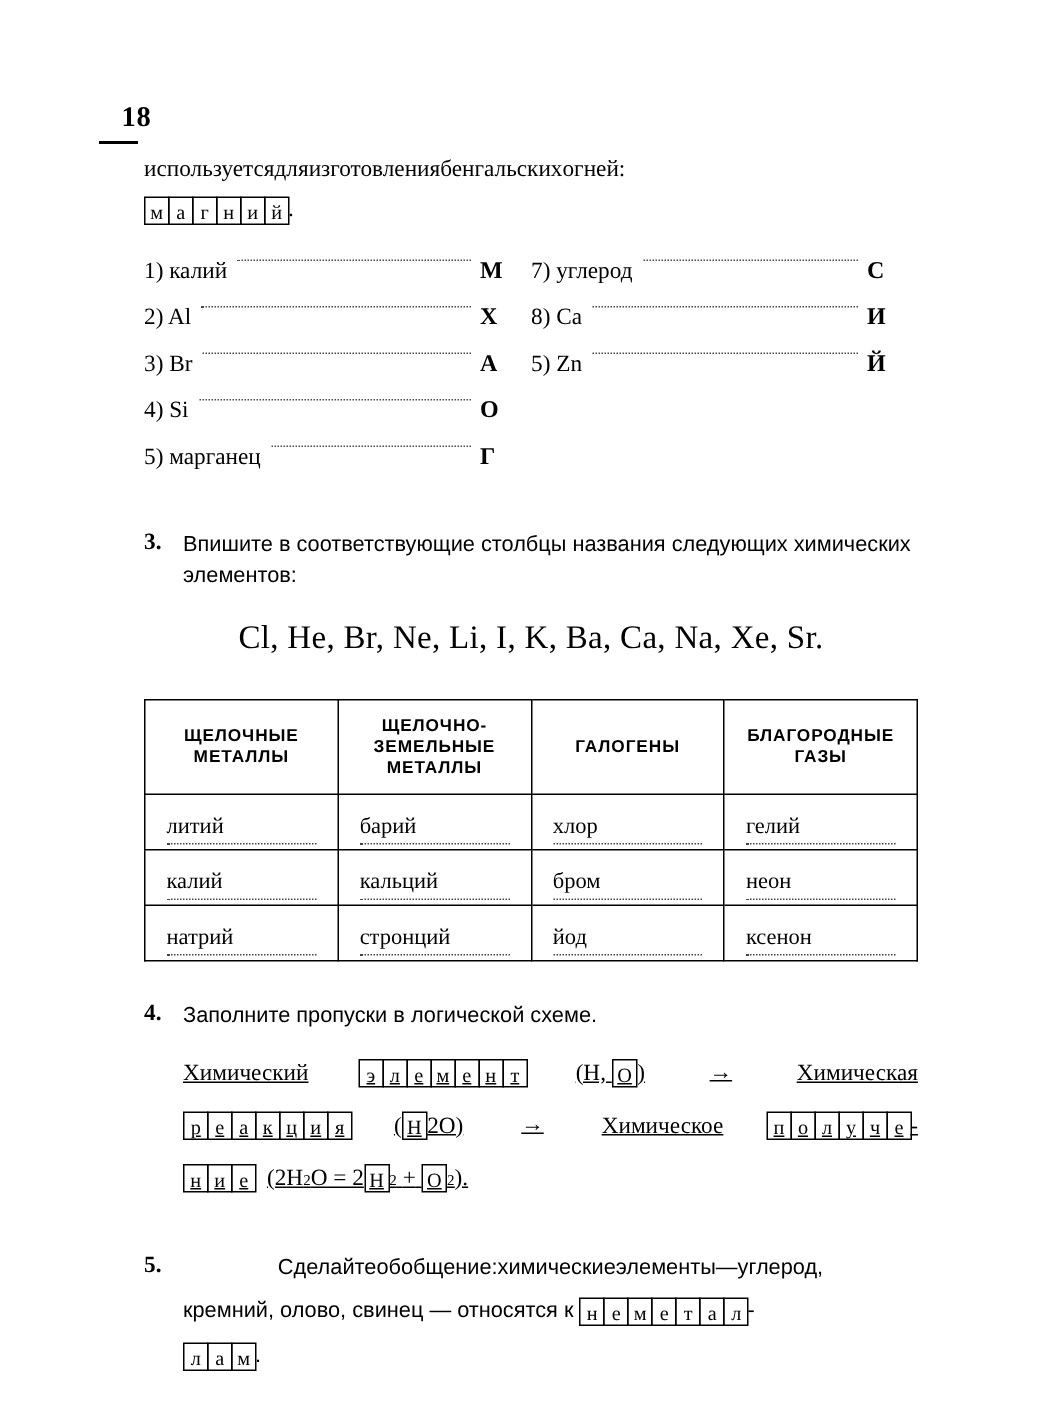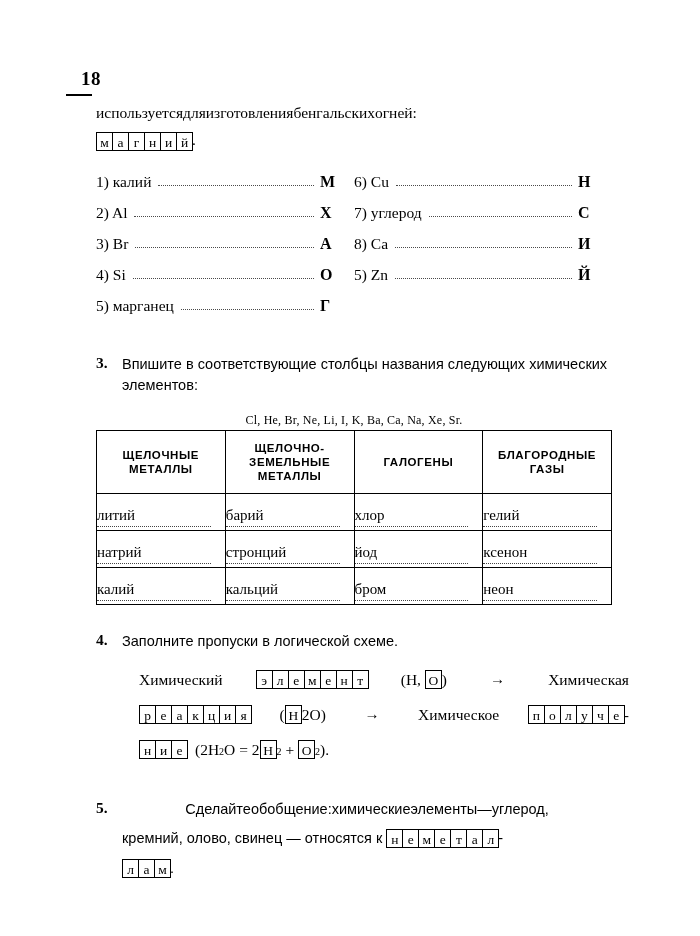--- a/index.html
+++ b/index.html
@@ -81,21 +81,21 @@
 
   
   .cols {
     margin-top: 22px;
     display: flex;
   }
   .col { width: 258px; }
   .col.right { width: 258px; }
   .qrow {
     display: flex;
-    align-items: flex-end;
+    align-items: flex-start;
     margin-bottom: 13px;
     font-size: 15.5px;
   }
   .qlabel { white-space: nowrap; }
   .dots {
     flex: 1;
     border-bottom: 1px dotted #4a4a4a;
     margin: 0 6px 5px 7px;
     height: 1px;
   }
@@ -123,23 +123,23 @@
     flex: 1;
   }
   .task-body.sans {
     font-family: "Liberation Sans", sans-serif;
     font-size: 14.5px;
   }
 
   
   .elements-line {
     text-align: center;
-    font-size: 12px;
+    font-size: 22px;
     margin-top: 18px;
-    margin-bottom: 2px;
+    margin-bottom: 28px;
     letter-spacing: 0.2px;
   }
 
   
   table.grid {
     border-collapse: collapse;
     width: 516px;
     table-layout: fixed;
   }
   table.grid th, table.grid td {
@@ -153,21 +153,21 @@
     font-size: 11.5px;
     font-weight: bold;
     letter-spacing: 0.6px;
     text-align: center;
     line-height: 1.25;
     text-transform: uppercase;
   }
   table.grid td {
     height: 36px;
     font-size: 15px;
-    padding-left: 0;
+    padding-left: 14px;
     position: relative;
     font-family: Liberation Serif, serif;
   }
   table.grid td .cellinner {
     display: block;
     border-bottom: 1px dotted #444;
     padding-bottom: 2px;
     margin-right: 14px;
     margin-top: 9px;
   }
@@ -280,25 +280,20 @@
         </div>
         <div class="qrow">
           <span class="qlabel">5) марганец</span>
           <span class="dots"></span>
           <span class="qans">Г</span>
         </div>
 
       </div>
       <div class="col right">
 
-        <div class="qrow">
-          <span class="qlabel">6) Cu</span>
-          <span class="dots"></span>
-          <span class="qans">Н</span>
-        </div>
         <div class="qrow">
           <span class="qlabel">7) углерод</span>
           <span class="dots"></span>
           <span class="qans">С</span>
         </div>
         <div class="qrow">
           <span class="qlabel">8) Ca</span>
           <span class="dots"></span>
           <span class="qans">И</span>
         </div>
@@ -349,55 +344,55 @@
             </td>
           <td>
               <span class="cellinner">хлор</span>
             </td>
           <td>
               <span class="cellinner">гелий</span>
             </td>
         </tr>
         <tr>
           <td>
-              <span class="cellinner">натрий</span>
-            </td>
-          <td>
-              <span class="cellinner">стронций</span>
-            </td>
-          <td>
-              <span class="cellinner">йод</span>
-            </td>
-          <td>
-              <span class="cellinner">ксенон</span>
+              <span class="cellinner">калий</span>
+            </td>
+          <td>
+              <span class="cellinner">кальций</span>
+            </td>
+          <td>
+              <span class="cellinner">бром</span>
+            </td>
+          <td>
+              <span class="cellinner">неон</span>
             </td>
         </tr>
         <tr>
           <td>
-              <span class="cellinner">калий</span>
-            </td>
-          <td>
-              <span class="cellinner">кальций</span>
-            </td>
-          <td>
-              <span class="cellinner">бром</span>
-            </td>
-          <td>
-              <span class="cellinner">неон</span>
+              <span class="cellinner">натрий</span>
+            </td>
+          <td>
+              <span class="cellinner">стронций</span>
+            </td>
+          <td>
+              <span class="cellinner">йод</span>
+            </td>
+          <td>
+              <span class="cellinner">ксенон</span>
             </td>
         </tr>
       </tbody>
     </table>
 
     <div class="task">
       <div class="task-num">4.</div>
       <div class="task-body sans">Заполните пропуски в логической схеме.</div>
     </div>
 
-    <div class="scheme" style="margin-left:43px; width:490px;">
+    <div class="scheme" style="margin-left:26px; width:490px;text-decoration:underline;">
 
       <div class="ln spread">
         <span>Химический</span>
         <span class="boxrow">
           <span class="bx">э</span>
           <span class="bx">л</span>
           <span class="bx">е</span>
           <span class="bx">м</span>
           <span class="bx">е</span>
           <span class="bx">н</span>

